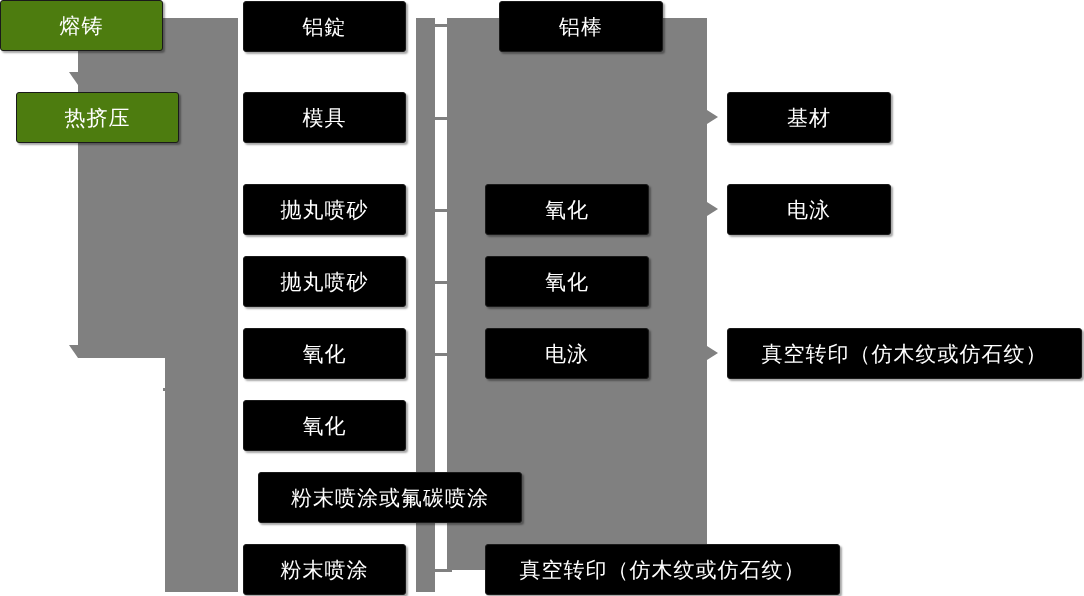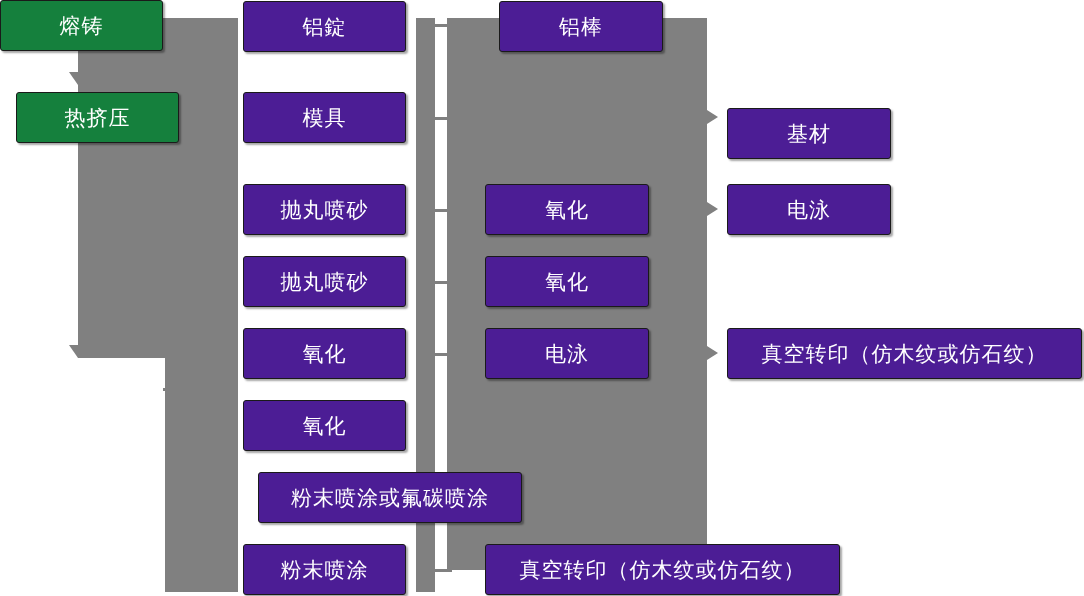--- a/index.html
+++ b/index.html
@@ -67,22 +67,22 @@
     color: #ffffff;
     border: 1px solid #1a1a1a;
     border-radius: 3px;
     font-size: 21px;
     line-height: 1.1;
     letter-spacing: 1px;
     white-space: nowrap;
     box-shadow: 2px 2px 2px rgba(0,0,0,0.35);
     user-select: none;
   }
-  .box.dark  { background: #15803d; }
-  .box.light { background: #4c1d95; }
+  .box.dark  { background: #4d7c0f; }
+  .box.light { background: #000000; }
 </style>
 </head>
 <body>
 
 <div id="canvas">
 
   <div class="gray" style="left:78px; top:18px; width:87px; height:340px;"></div>
   <div class="gray-arrow-down" style="left:69px; top:72px;"></div>
   <div class="gray-arrow-down" style="left:69px; top:345px;"></div>
 
@@ -154,21 +154,21 @@
   <div class="box light" style="left:485px; top:256px; width:164px; height:51px;">
     <span>氧化</span>
   </div>
   <div class="box light" style="left:485px; top:328px; width:164px; height:51px;">
     <span>电泳</span>
   </div>
   <div class="box light" style="left:485px; top:544px; width:355px; height:51px;">
     <span>真空转印（仿木纹或仿石纹）</span>
   </div>
 
-  <div class="box light" style="left:727px; top:92px; width:164px; height:51px;margin-top:16px;">
+  <div class="box light" style="left:727px; top:92px; width:164px; height:51px;">
     <span>基材</span>
   </div>
   <div class="box light" style="left:727px; top:184px; width:164px; height:51px;">
     <span>电泳</span>
   </div>
   <div class="box light" style="left:727px; top:328px; width:355px; height:51px;">
     <span>真空转印（仿木纹或仿石纹）</span>
   </div>
 
 </div>

